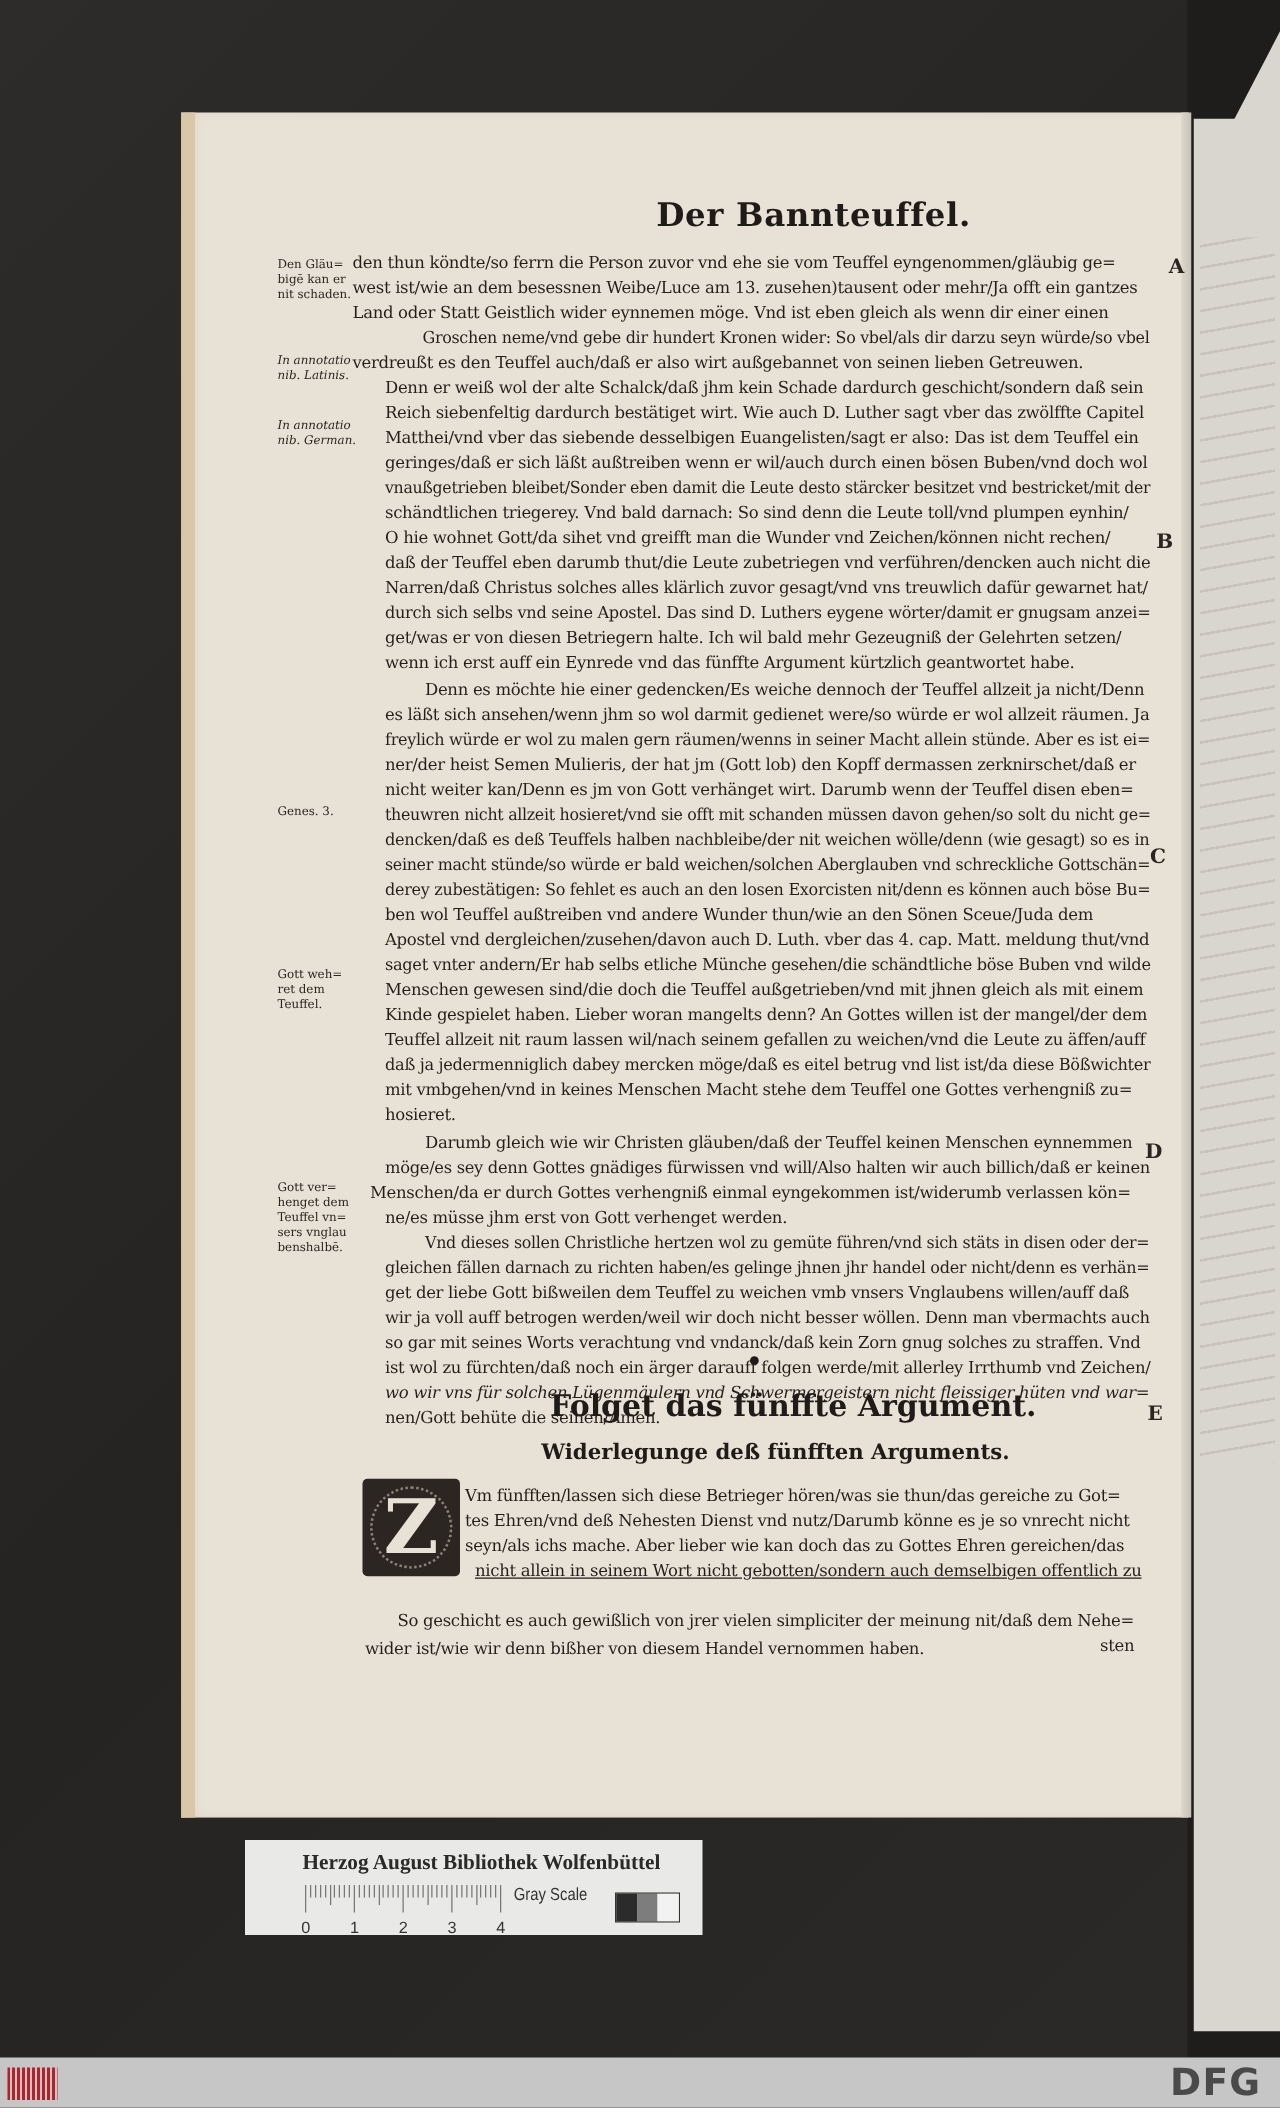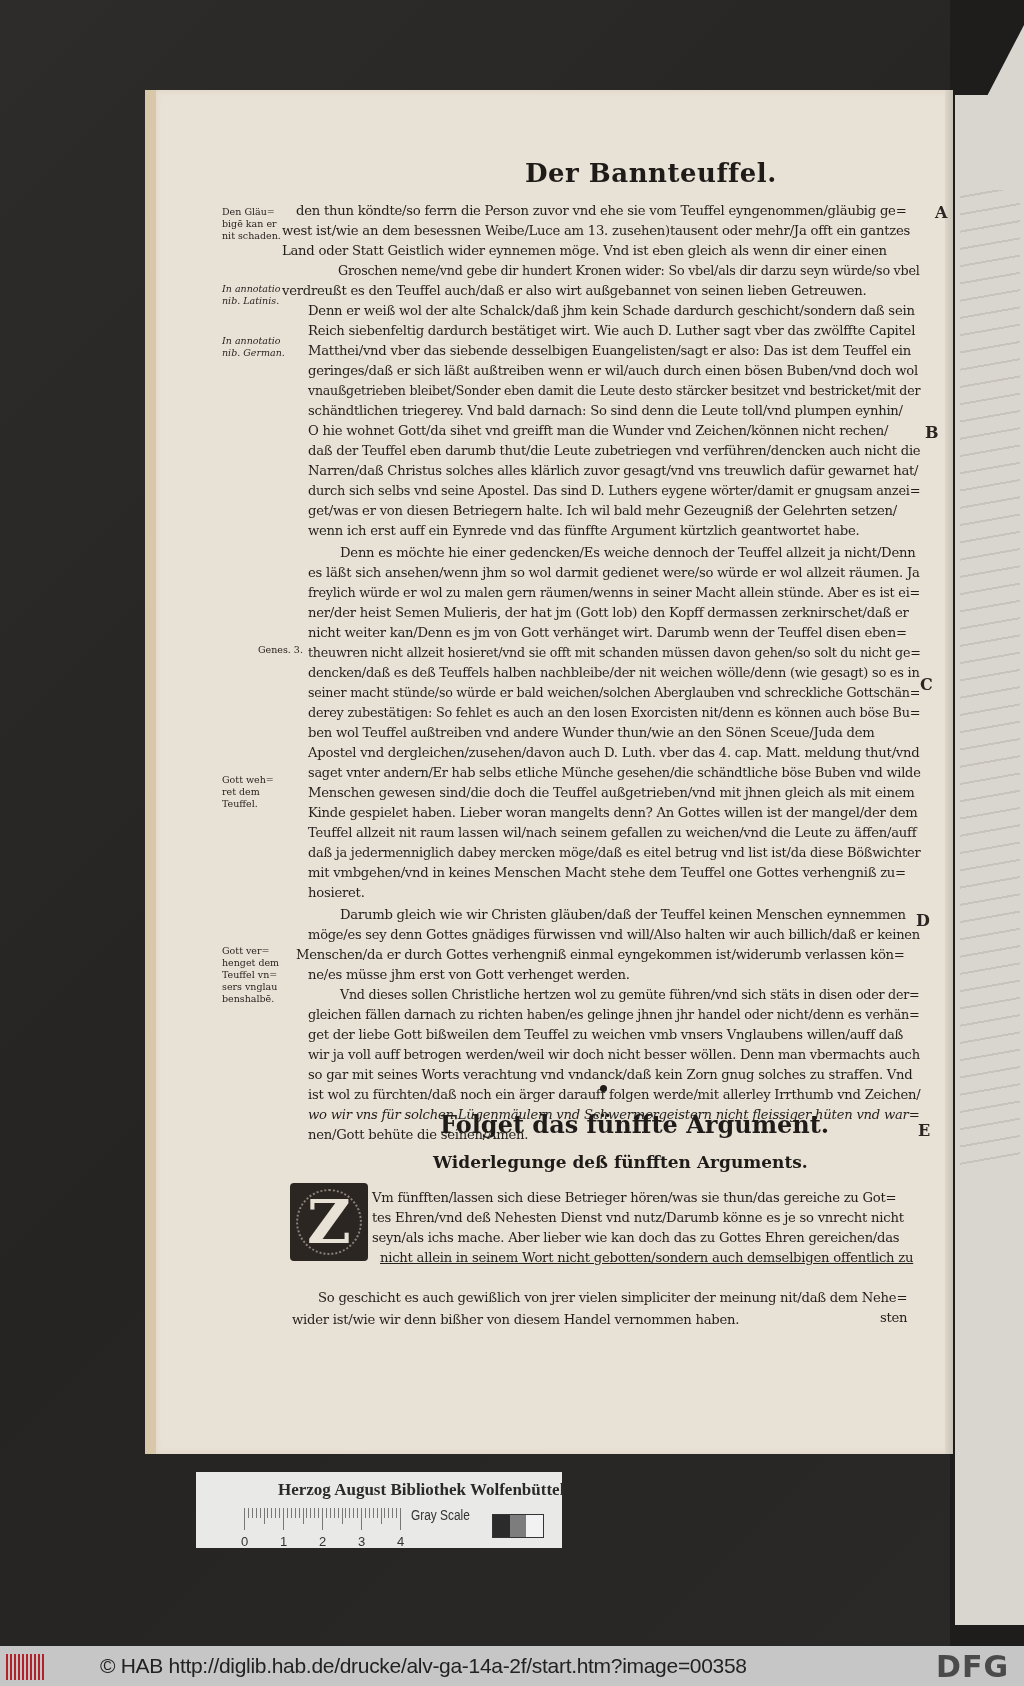--- a/index.html
+++ b/index.html
@@ -21,21 +21,21 @@
   .margin.it{font-style:italic;}
   .sig{position:absolute;font-family:"DejaVu Serif",serif;font-weight:bold;font-size:16px;color:#2a2521;}
   .sec-title{left:440px;top:1110px;font-size:24px;}
   .sub-title{left:433px;top:1152px;font-size:17px;}
   .initial{position:absolute;left:290px;top:1183px;width:78px;height:78px;background:#2b2622;border-radius:4px;
     color:#e8e1d6;font-family:"DejaVu Serif",serif;font-weight:bold;font-size:60px;text-align:center;line-height:78px;}
   .initial::after{content:"";position:absolute;inset:6px;border:2px dotted #8c8178;border-radius:50%;}
   .dot{position:absolute;left:1001px;top:1083px;width:7px;height:7px;background:#1e1b18;border-radius:50%;}
   .dot{left:600px;}
   .scalecard{position:absolute;left:196px;top:1472px;width:366px;height:76px;background:#e9e9e7;}
-  .scale-title{position:absolute;left:46px;top:8px;font-family:"Liberation Serif",serif;font-weight:bold;font-size:17px;color:#2a2a2a;white-space:nowrap;margin-left:36px;}
+  .scale-title{position:absolute;left:46px;top:8px;font-family:"Liberation Serif",serif;font-weight:bold;font-size:17px;color:#2a2a2a;white-space:nowrap;}
   .ruler{position:absolute;left:48px;top:36px;width:158px;height:26px;}
   .tick{position:absolute;top:0;width:1px;background:#777;}
   .rnum{position:absolute;top:26px;font-family:"Liberation Sans",sans-serif;font-size:13px;color:#333;}
   .gray-label{position:absolute;left:215px;top:35px;font-family:"Liberation Sans",sans-serif;font-size:14px;color:#333;transform:scaleX(.85);transform-origin:left;}
   .gray-swatches{position:absolute;left:296px;top:42px;width:50px;height:22px;border:1px solid #333;display:flex;}
   .gray-swatches div{flex:1;}
   .footer{position:absolute;left:0;top:1646px;width:1024px;height:40px;background:#c6c6c6;}
   .hab-logo{position:absolute;left:6px;top:8px;width:40px;height:26px;
     background:repeating-linear-gradient(90deg,#b3212a 0 2px,transparent 2px 4px);}
   .footer-text{position:absolute;left:100px;top:8px;font-family:"Liberation Sans",sans-serif;font-size:21px;color:#222;white-space:nowrap;letter-spacing:-0.3px;}
@@ -63,21 +63,21 @@
       <div>nit schaden.</div>
     </div>
     <div class="margin it" style="left: 222px; top: 283px;">
       <div>In annotatio</div>
       <div>nib. Latinis.</div>
     </div>
     <div class="margin it" style="left: 222px; top: 335px;">
       <div>In annotatio</div>
       <div>nib. German.</div>
     </div>
-    <div class="margin" style="left: 222px; top: 644px; margin-left: 36px;">
+    <div class="margin" style="left: 222px; top: 644px;">
       <div>Genes. 3.</div>
     </div>
     <div class="margin" style="left: 222px; top: 774px;">
       <div>Gott weh=</div>
       <div>ret dem</div>
       <div>Teuffel.</div>
     </div>
     <div class="margin" style="left: 222px; top: 945px;">
       <div>Gott ver=</div>
       <div>henget dem</div>
@@ -87,21 +87,21 @@
     </div>
   </div>
 <div id="sig-marks">
     <div class="sig" style="left: 935px; top: 203px;">A</div>
     <div class="sig" style="left: 925px; top: 423px;">B</div>
     <div class="sig" style="left: 920px; top: 675px;">C</div>
     <div class="sig" style="left: 916px; top: 911px;">D</div>
     <div class="sig" style="left: 918px; top: 1121px;">E</div>
   </div>
 <div id="body-lines">
-    <div class="line" style="left: 296px; top: 201px;">den thun köndte/so ferrn die Person zuvor vnd ehe sie vom Teuffel eyngenommen/gläubig ge=</div>
+    <div class="line" style="left: 282px; top: 201px;">den thun köndte/so ferrn die Person zuvor vnd ehe sie vom Teuffel eyngenommen/gläubig ge=</div>
     <div class="line" style="left: 282px; top: 221px;">west ist/wie an dem besessnen Weibe/Luce am 13. zusehen)tausent oder mehr/Ja offt ein gantzes</div>
     <div class="line" style="left: 282px; top: 241px;">Land oder Statt Geistlich wider eynnemen möge. Vnd ist eben gleich als wenn dir einer einen</div>
     <div class="line" style="left: 338px; top: 261px; transform-origin: left center; transform: scaleX(0.965);">Groschen neme/vnd gebe dir hundert Kronen wider: So vbel/als dir darzu seyn würde/so vbel</div>
     <div class="line" style="left: 282px; top: 281px;">verdreußt es den Teuffel auch/daß er also wirt außgebannet von seinen lieben Getreuwen.</div>
     <div class="line" style="left: 308px; top: 301px;">Denn er weiß wol der alte Schalck/daß jhm kein Schade dardurch geschicht/sondern daß sein</div>
     <div class="line" style="left: 308px; top: 321px;">Reich siebenfeltig dardurch bestätiget wirt. Wie auch D. Luther sagt vber das zwölffte Capitel</div>
     <div class="line" style="left: 308px; top: 341px;">Matthei/vnd vber das siebende desselbigen Euangelisten/sagt er also: Das ist dem Teuffel ein</div>
     <div class="line" style="left: 308px; top: 361px;">geringes/daß er sich läßt außtreiben wenn er wil/auch durch einen bösen Buben/vnd doch wol</div>
     <div class="line" style="left: 308px; top: 381px; transform-origin: left center; transform: scaleX(0.955);">vnaußgetrieben bleibet/Sonder eben damit die Leute desto stärcker besitzet vnd bestricket/mit der</div>
     <div class="line" style="left: 308px; top: 401px;">schändtlichen triegerey. Vnd bald darnach: So sind denn die Leute toll/vnd plumpen eynhin/</div>
@@ -211,15 +211,14 @@
   <div class="gray-label">Gray Scale</div>
   <div class="gray-swatches" id="gray-swatches">
       <div style="background: rgb(43, 43, 43);"></div>
       <div style="background: rgb(125, 125, 125);"></div>
       <div style="background: rgb(242, 242, 242);"></div>
     </div>
 </div>
 
 <div class="footer">
   <div class="hab-logo"></div>
-  <div class="footer-text">© HAB http://diglib.hab.de/drucke/alv-ga-14a-2f/start.htm?image=00358</div>
   <div class="dfg">DFG</div>
 </div>
 
 </body></html>

